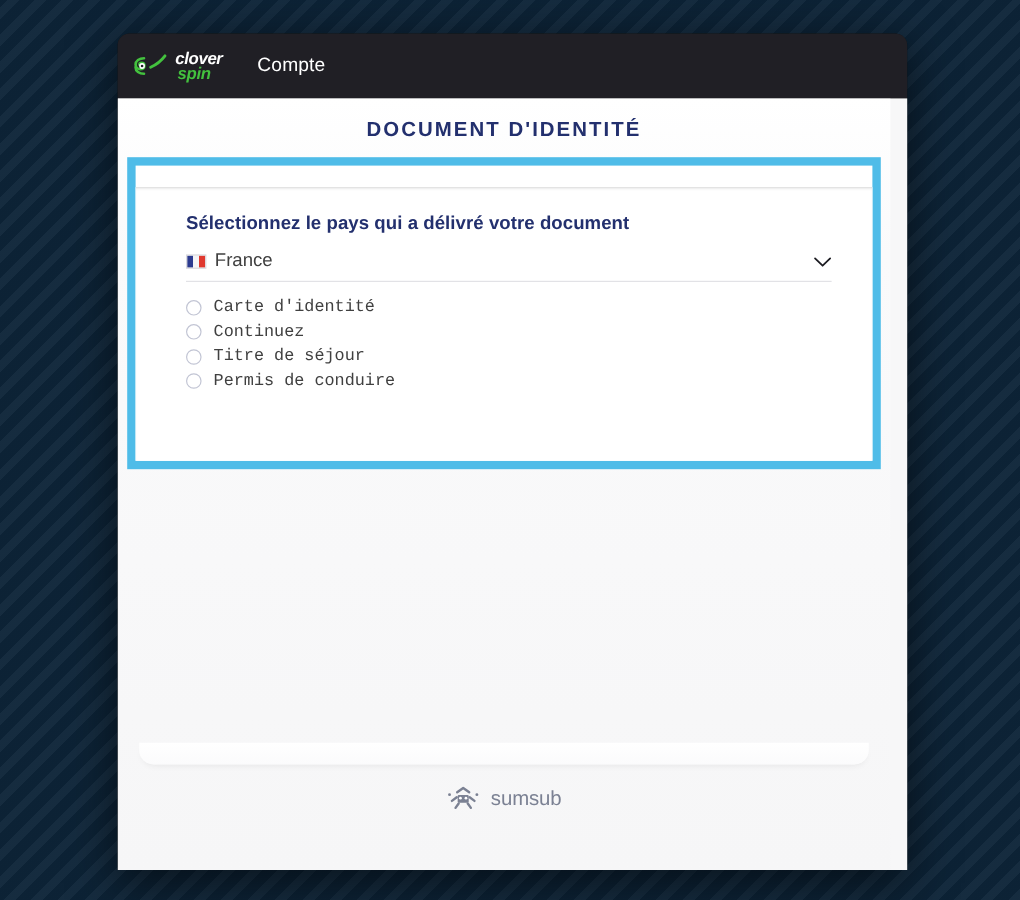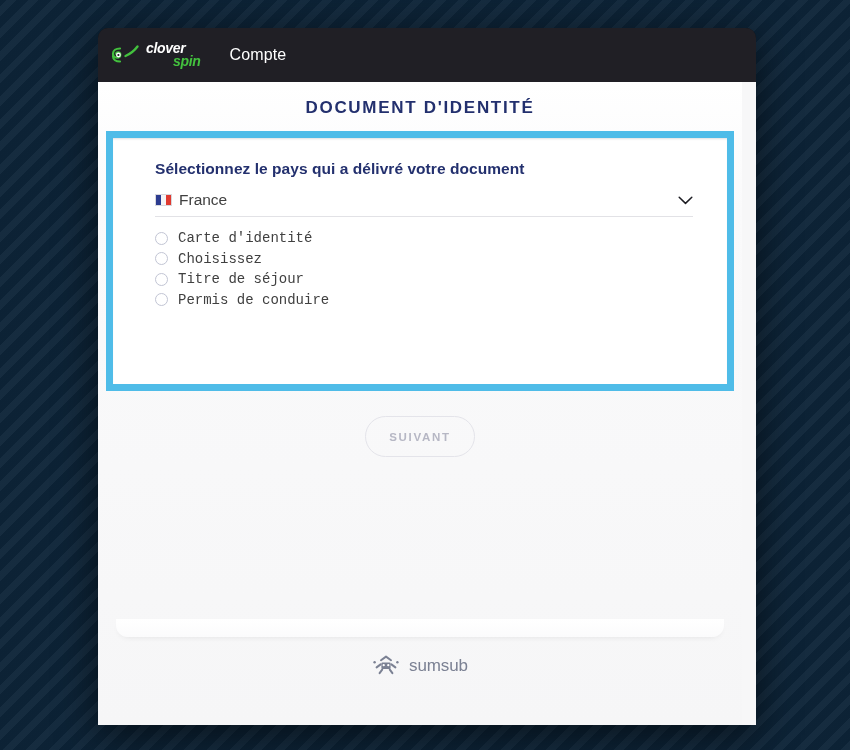--- a/index.html
+++ b/index.html
@@ -58,21 +58,21 @@
   #clover-mark { width: 30px; height: 22px; display: block; }
   #brand-wordmark {
     display: flex;
     flex-direction: column;
     line-height: 0.92;
     font-weight: bold;
     font-size: 14px;
     letter-spacing: -0.3px;
   }
   #brand-word-top { color: #ffffff; }
-  #brand-word-bottom { color: #43c13e; margin-left: 27px; }
+  #brand-word-bottom { color: #43c13e; margin-left: 2px; }
 
   #nav-account {
     color: #ffffff;
     font-size: 16px;
     margin-left: 29px;
     letter-spacing: 0.1px;
   }
 
   #topbar-right {
     margin-left: auto;
@@ -160,20 +160,21 @@
     background: #ffffff;
     height: 260px;
     position: relative;
   }
   #form-panel-inner {
     position: absolute;
     inset: 0;
     background: #ffffff;
     box-shadow: inset 0 2px 3px -2px rgba(0,0,0,0.25);
     padding: 22px 34px 0 42px;
+    margin-top: 18px;
   }
 
   .field-label {
     color: #23306e;
     font-size: 15.5px;
     font-weight: bold;
     letter-spacing: 0.05px;
   }
 
   #country-select-row {
@@ -343,41 +344,38 @@
 
           <div id="doctype-options">
 
             <label class="radio-row">
               <span class="radio-circle"></span>
               <span class="radio-text">Carte d'identité</span>
             </label>
 
             <label class="radio-row">
               <span class="radio-circle"></span>
-              <span class="radio-text">Choisissez</span>
+              <span class="radio-text">Continuez</span>
             </label>
 
             <label class="radio-row">
               <span class="radio-circle"></span>
               <span class="radio-text">Titre de séjour</span>
             </label>
 
             <label class="radio-row">
               <span class="radio-circle"></span>
               <span class="radio-text">Permis de conduire</span>
             </label>
 
           </div>
         </div>
       </div>
 
 
-      <div id="next-button-wrap">
-        <button id="next-button" disabled="">SUIVANT</button>
-      </div>
 
       <div id="content-card-bottom"></div>
 
       <div id="sumsub-footer">
         <svg id="sumsub-icon" viewBox="0 0 28 21">
           <path d="M9 5.2 L14 1.6 L19 5.2" stroke="#7b8193" stroke-width="2" fill="none" stroke-linecap="round" stroke-linejoin="round"></path>
           <rect x="9.4" y="7.4" width="9.2" height="6.6" rx="1" fill="#7b8193"></rect>
           <circle cx="11.7" cy="10.2" r="1.15" fill="#ffffff"></circle>
           <circle cx="16.3" cy="10.2" r="1.15" fill="#ffffff"></circle>
           <path d="M8.6 9.4 L4.6 12.4" stroke="#7b8193" stroke-width="2" fill="none" stroke-linecap="round"></path>

